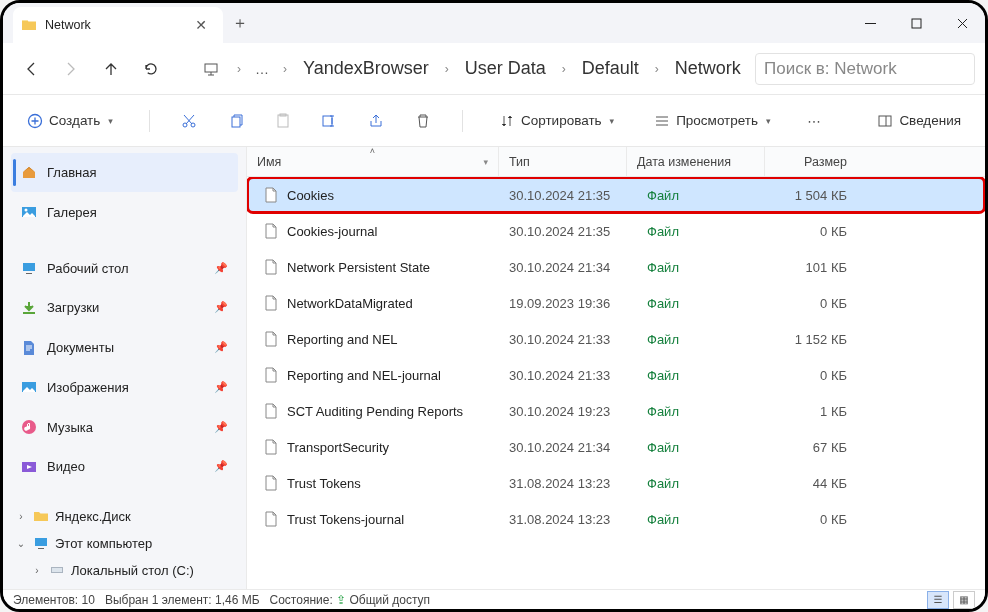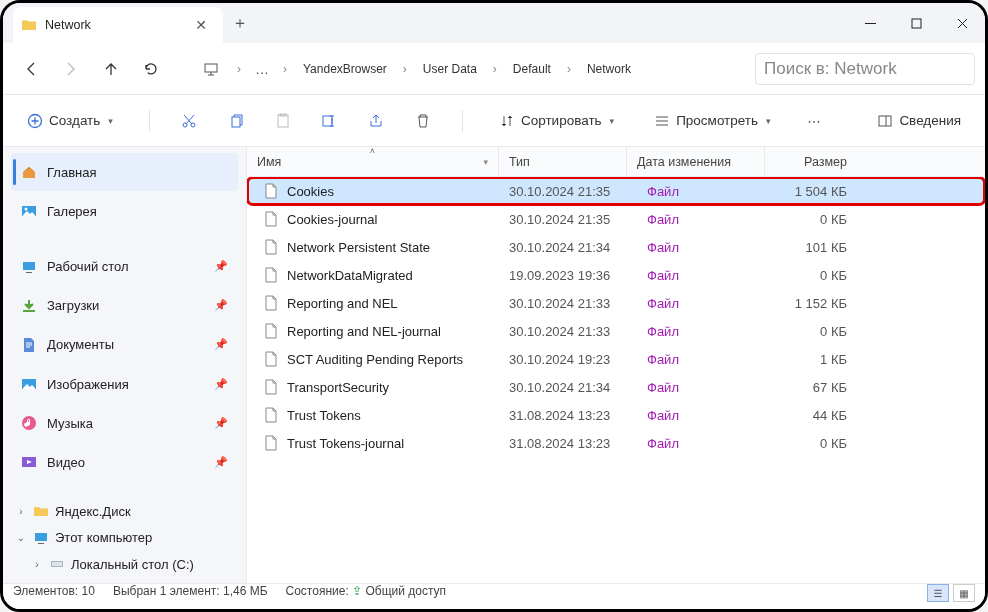--- a/index.html
+++ b/index.html
@@ -14,21 +14,21 @@
 .tab-close { font-size: 14px; color: #555; padding: 2px 6px; cursor: pointer; }
 .newtab { width: 34px; display: flex; align-items: center; justify-content: center; color: #555; font-size: 16px; cursor: pointer; }
 .win-controls { margin-left: auto; display: flex; }
 .win-btn { width: 46px; display: flex; align-items: center; justify-content: center; color: #333; cursor: pointer; }
 
 
 .navbar { display: flex; align-items: center; height: 52px; background: #fff; padding: 0 10px; gap: 4px; border-bottom: 1px solid #e8e8e8; }
 .nav-btn { width: 36px; height: 36px; display: flex; align-items: center; justify-content: center; color: #555; border-radius: 4px; cursor: pointer; }
 .nav-btn.disabled { color: #bbb; }
 .chev { color: #888; font-size: 12px; padding: 0 4px; }
-.crumb { font-size: 12px; color: #333; padding: 6px 8px; border-radius: 4px; cursor: pointer; }
+.crumb { font-size: 18px; color: #333; padding: 6px 8px; border-radius: 4px; cursor: pointer; }
 .dots { color: #555; padding: 0 6px; font-size: 14px; }
 .search { margin-left: auto; width: 220px; height: 32px; border: 1px solid #e2e2e2; border-radius: 4px; display: flex; align-items: center; padding: 0 8px; font-size: 17px; color: #888; background:#fff; }
 
 
 .toolbar { display: flex; align-items: center; height: 52px; background: #fff; padding: 0 14px; gap: 20px; border-bottom: 1px solid #e8e8e8; }
 .tbtn { display: flex; align-items: center; gap: 6px; height: 34px; padding: 0 10px; font-size: 13.5px; color: #333; border-radius: 4px; cursor: pointer; }
 .tbtn svg { color: #3a6fd8; }
 .tbtn.iconly { padding: 0; width: 36px; justify-content: center; }
 .tbtn .drop { font-size: 9px; color: #666; margin-left: 2px; }
 .sep { width: 1px; height: 22px; background: #e2e2e2; margin: 0 6px; }
@@ -49,32 +49,32 @@
 
 .filepane { flex: 1; display: flex; flex-direction: column; }
 .cols { display: flex; align-items: center; height: 30px; border-bottom: 1px solid #eaeaea; font-size: 12.5px; color: #444; background:#fafbfc; }
 .col { padding: 0 10px; border-right: 1px solid #eaeaea; display:flex; align-items:center; height:100%; }
 .col-name { width: 252px; position:relative; }
 .col-name .sort { position:absolute; left:50%; top:-1px; transform:translateX(-50%); font-size:9px; color:#666; }
 .col-date { width: 138px; }
 .col-type { width: 128px; }
 .col-size { width: 92px; justify-content:flex-end; border-right:none; }
 .rows { flex: 1; overflow-y: auto; }
-.row { display: flex; align-items: center; height: 28px; font-size: 13px; color: #222; padding-left: 6px; cursor: pointer; }
+.row { display: flex; align-items: center; height: 36px; font-size: 13px; color: #222; padding-left: 6px; cursor: pointer; }
 .row.sel { background: #cfe6ff; }
 .row.hl { outline: 3px solid #e00000; outline-offset: -2px; border-radius: 6px; background:#cfe6ff; }
 .cell { padding: 0 10px; overflow: hidden; white-space: nowrap; text-overflow: ellipsis; }
 .cell-name { width: 246px; display:flex; align-items:center; gap:8px; }
 .cell-date { width: 138px; color: #555; }
-.cell-type { width: 128px; color: #a21caf; }
+.cell-type { width: 128px; color: #15803d; }
 .cell-size { width: 92px; text-align: right; color: #555; }
 .file-ico { width: 16px; height: 16px; flex-shrink:0; }
 
 
-.status { height: 26px; border-top: 1px solid #eaeaea; display: flex; padding: 0 10px; font-size: 12px; color: #444; gap: 18px; background:#fff; }
+.status { height: 20px; border-top: 1px solid #eaeaea; display: flex; align-items: center; padding: 0 10px; font-size: 12px; color: #444; gap: 10px; background:#fff; }
 .status .right { margin-left: auto; display:flex; gap:4px; }
 .viewbtn { width:22px; height:18px; border:1px solid #ccc; display:flex; align-items:center; justify-content:center; cursor:pointer; font-size:10px; color:#555; }
 .viewbtn.active { background:#d8e6fb; border-color:#8ab0e8; }
 .share-ico { color:#1a9c3a; }
 </style>
 </head>
 <body>
 
 <div class="window">
 

